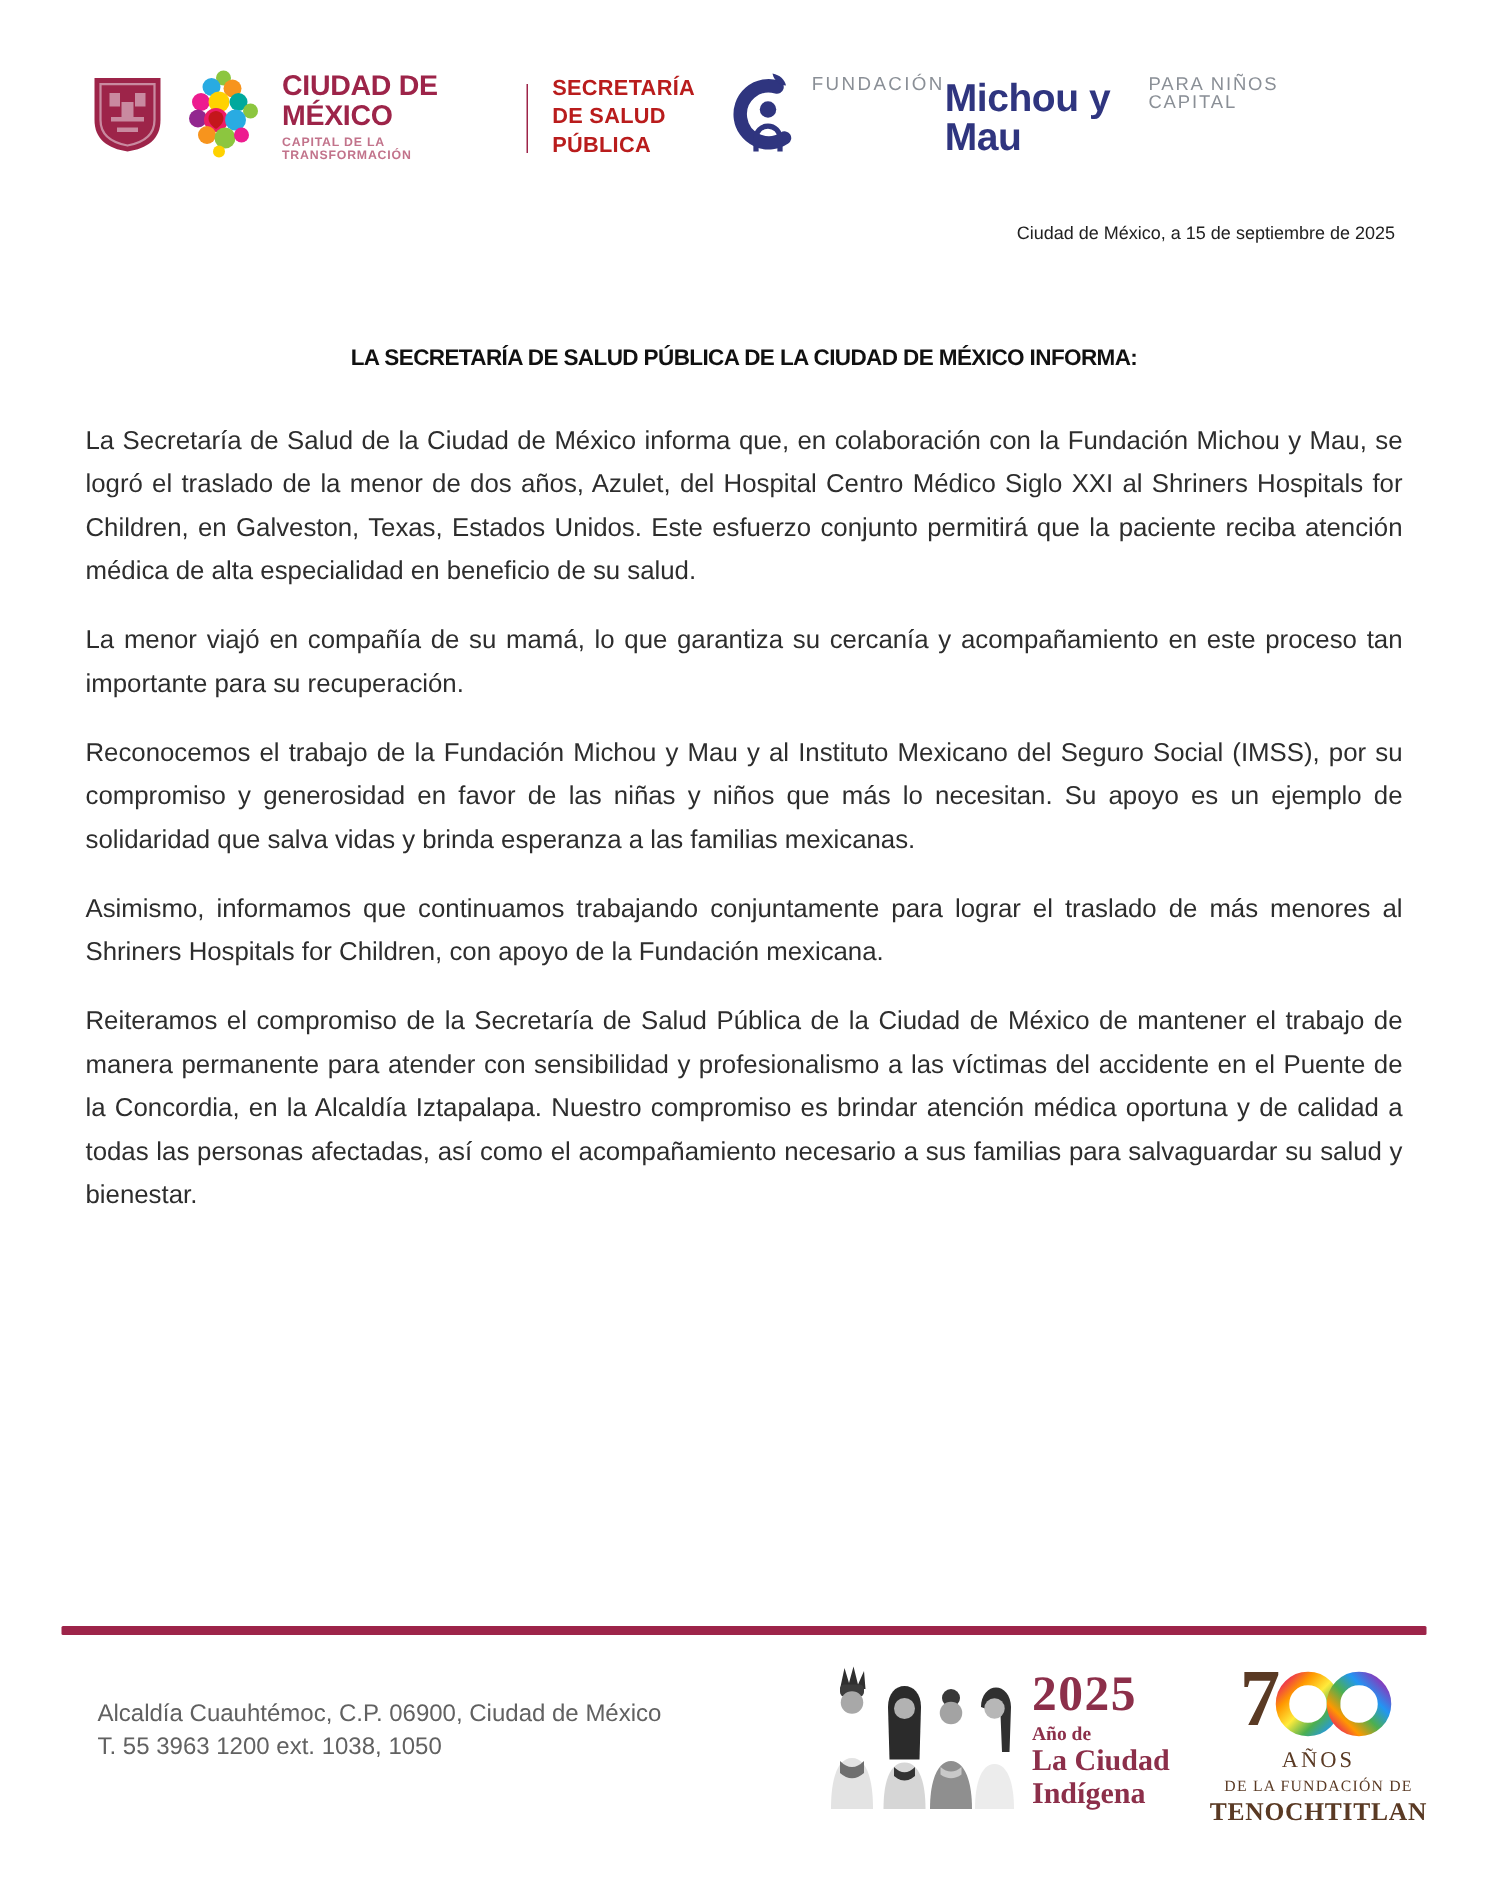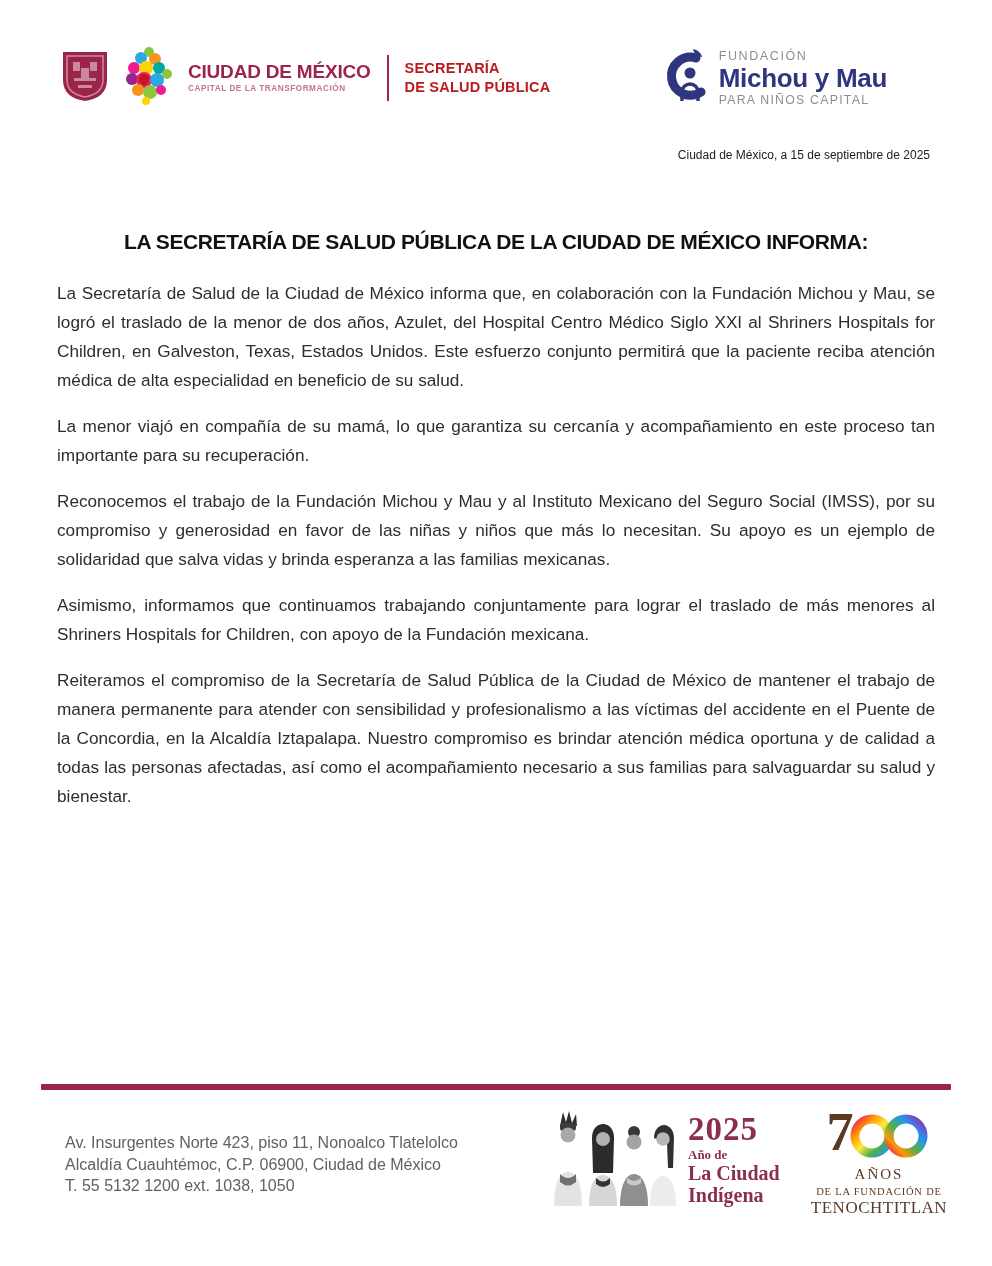--- a/index.html
+++ b/index.html
@@ -15,32 +15,32 @@
     position:absolute;top:46px;left:60px;right:60px;
     display:flex;justify-content:space-between;align-items:flex-start;
   }
   .gov-logo{display:flex;align-items:center;gap:12px;}
   .gov-text{display:flex;flex-direction:column;line-height:1.05;}
   .gov-title{color:#9d2449;font-weight:bold;font-size:19px;letter-spacing:-0.2px;}
   .gov-subtitle{color:#c2738b;font-weight:bold;font-size:8.2px;letter-spacing:0.55px;margin-top:3px;}
   .gov-divider{width:2px;height:46px;background:#9d2449;margin:0 4px;}
   .secretaria{color:#b91c1c;font-weight:bold;font-size:14.5px;line-height:1.3;letter-spacing:0.2px;}
   .michou-logo{display:flex;align-items:center;gap:8px;margin-right:45px;}
-  .michou-text{display:flex;flex-direction:column;line-height:1;}
+  .michou-text{display:flex;line-height:1;}
   .michou-top{color:#8a8f96;font-size:12.5px;letter-spacing:1.6px;}
   .michou-name{color:#2f357f;font-weight:bold;font-size:26px;margin:2px 0 3px 0;letter-spacing:-0.3px;}
   .michou-bottom{color:#8a8f96;font-size:12.3px;letter-spacing:1.25px;}
   
   .dateline{
     position:absolute;top:148px;right:62px;
     font-size:12px;color:#212121;
   }
   .doc-title{
     position:absolute;top:230px;left:0;right:0;
-    text-align:center;font-weight:bold;font-size:21px;
+    text-align:center;font-weight:bold;font-size:15px;
     letter-spacing:-0.4px;color:#111;margin:0;
   }
   
   .body-text{
     position:absolute;top:279px;left:57px;right:57px;
     font-size:17.2px;line-height:29px;color:#2d2d2d;
     text-align:justify;
   }
   .body-text p{margin:0 0 17px 0;}
   .closing{
@@ -66,21 +66,21 @@
   .mujer-l2{font-size:20px;font-weight:bold;margin-top:2px;}
   .mujer-l3{font-size:20px;font-weight:bold;margin-top:2px;}
   .tenoch-logo{
     position:absolute;top:1108px;left:800px;width:158px;
     text-align:center;font-family:"Liberation Serif",serif;color:#5a3a24;
   }
   .tenoch-top{display:flex;align-items:flex-start;justify-content:center;height:56px;}
   .tenoch-7{font-size:54px;font-weight:bold;line-height:0.9;color:#5a3a24;margin-right:-6px;}
   .tenoch-anios{font-size:15px;letter-spacing:2px;margin-top:2px;}
   .tenoch-l2{font-size:10.5px;letter-spacing:0.8px;margin-top:3px;}
-  .tenoch-l3{font-size:17px;font-weight:normal;letter-spacing:0.5px;margin-top:1px;}
+  .tenoch-l3{font-size:17px;font-weight:bold;letter-spacing:0.5px;margin-top:1px;}
 </style>
 </head>
 <body>
 
 <div class="page">
 
   <div class="header">
     <div class="gov-logo">
       <span>
         <svg width="50" height="56" viewBox="0 0 50 56">
@@ -147,23 +147,22 @@
     <p>La Secretaría de Salud de la Ciudad de México informa que, en colaboración con la Fundación Michou y Mau, se logró el traslado de la menor de dos años, Azulet, del Hospital Centro Médico Siglo XXI al Shriners Hospitals for Children, en Galveston, Texas, Estados Unidos. Este esfuerzo conjunto permitirá que la paciente reciba atención médica de alta especialidad en beneficio de su salud.</p>
     <p>La menor viajó en compañía de su mamá, lo que garantiza su cercanía y acompañamiento en este proceso tan importante para su recuperación.</p>
     <p>Reconocemos el trabajo de la Fundación Michou y Mau y al Instituto Mexicano del Seguro Social (IMSS), por su compromiso y generosidad en favor de las niñas y niños que más lo necesitan. Su apoyo es un ejemplo de solidaridad que salva vidas y brinda esperanza a las familias mexicanas.</p>
     <p>Asimismo, informamos que continuamos trabajando conjuntamente para lograr el traslado de más menores al Shriners Hospitals for Children, con apoyo de la Fundación mexicana.</p>
     <p>Reiteramos el compromiso de la Secretaría de Salud Pública de la Ciudad de México de mantener el trabajo de manera permanente para atender con sensibilidad y profesionalismo a las víctimas del accidente en el Puente de la Concordia, en la Alcaldía Iztapalapa. Nuestro compromiso es brindar atención médica oportuna y de calidad a todas las personas afectadas, así como el acompañamiento necesario a sus familias para salvaguardar su salud y bienestar.</p>
   </div>
 
   <div class="footer-rule"></div>
 
   <div class="footer-address">
-    <div>Av. Insurgentes Norte 423, piso 11, Nonoalco Tlatelolco</div>
     <div>Alcaldía Cuauhtémoc, C.P. 06900, Ciudad de México</div>
-    <div>T. 55 5132 1200 ext. 1038, 1050</div>
+    <div>T. 55 3963 1200 ext. 1038, 1050</div>
   </div>
 
   <div class="mujer-logo">
     <span>
       <svg width="130" height="98" viewBox="0 0 130 98">
 
         <g>
           <path d="M14,18 l3,-14 l3,10 l3,-11 l3,12 l4,-9 l1,12 Z" fill="#2f2f2f"></path>
           <rect x="14" y="15" width="16" height="8" rx="3" fill="#3c3c3c"></rect>
           <circle cx="22" cy="27" r="7.5" fill="#a8a8a8"></circle>

